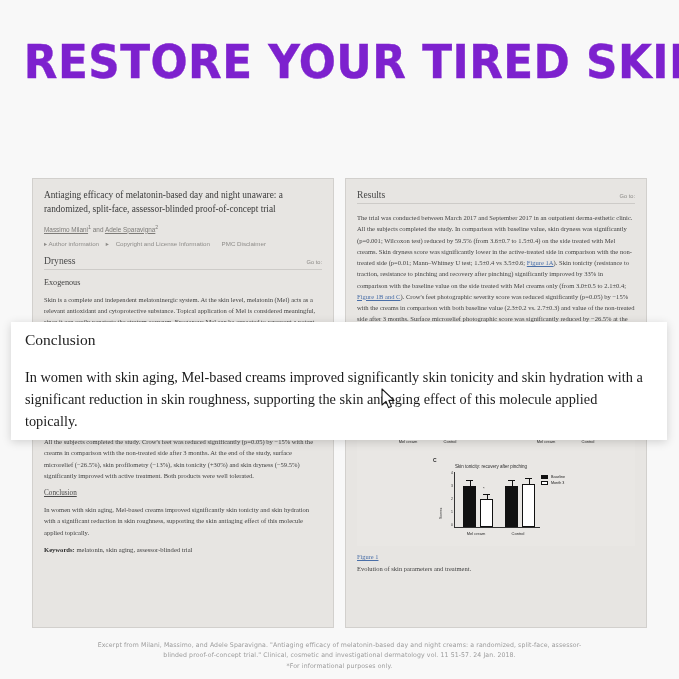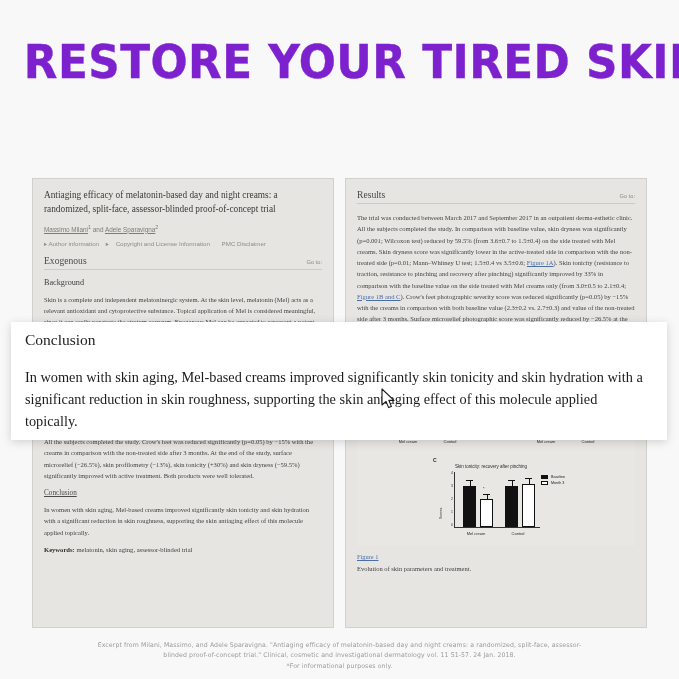--- a/index.html
+++ b/index.html
@@ -302,40 +302,40 @@
 <body>
 
 <div id="page">
 
   <div class="headline">RESTORE YOUR TIRED SKIN:</div>
 
 
   <div class="article-shot">
 
     <div class="col col-left">
-      <div class="art-title">Antiaging efficacy of melatonin-based day and night creams: a randomized, split-face, assessor-blinded proof-of-concept trial</div>
+      <div class="art-title">Antiaging efficacy of melatonin-based day and night unaware: a randomized, split-face, assessor-blinded proof-of-concept trial</div>
 
       <div class="art-authors">
         <u>Massimo Milani</u><sup>1</sup><span> and </span><u>Adele Sparavigna</u><sup>2</sup>
       </div>
 
       <div class="art-meta">
         ▸ <span>Author information</span>
         <span class="sep">▸</span>
         <span>Copyright and License Information</span>
         <span class="sep"></span>
         <span>PMC Disclaimer</span>
       </div>
 
       <div class="sec-head-row">
-        <span class="sec-head">Exogenous</span>
+        <span class="sec-head">Dryness</span>
         <span class="goto">Go to:</span>
       </div>
 
-      <div class="sub-head">Background</div>
+      <div class="sub-head">Exogenous</div>
       <p class="body-p">Skin is a complete and independent melatoninergic system. At the skin level, melatonin (Mel) acts as a relevant antioxidant and cytoprotective substance. Topical application of Mel is considered meaningful, since it can easily penetrate the stratum corneum. Exogenous Mel can be expected to represent a potent antioxidative defense system against skin aging mechanisms. Day and night creams containing Mel, carried</p>
 
       <p class="body-p">nasolabial folds), surface microrelief, skin tonicity (resistance to pinching and traction, recovery after pinching) and skin dryness and 2) instrumental evaluation of skin roughness and 3D photographic documentation (Vectra H1 images system). Assessments of both clinical and instrumental evaluations were performed at baseline and after 1, 2 and 3 months of treatment by an investigator unaware of treatment allocation.</p>
 
       <div class="sub-head-u">Results</div>
       <p class="body-p">All the subjects completed the study. Crow's feet was reduced significantly (p=0.05) by −15% with the creams in comparison with the non-treated side after 3 months. At the end of the study, surface microrelief (−26.5%), skin profilometry (−13%), skin tonicity (+30%) and skin dryness (−59.5%) significantly improved with active treatment. Both products were well tolerated.</p>
 
       <div class="sub-head-u">Conclusion</div>
       <p class="body-p">In women with skin aging, Mel-based creams improved significantly skin tonicity and skin hydration with a significant reduction in skin roughness, supporting the skin antiaging effect of this molecule applied topically.</p>
 

